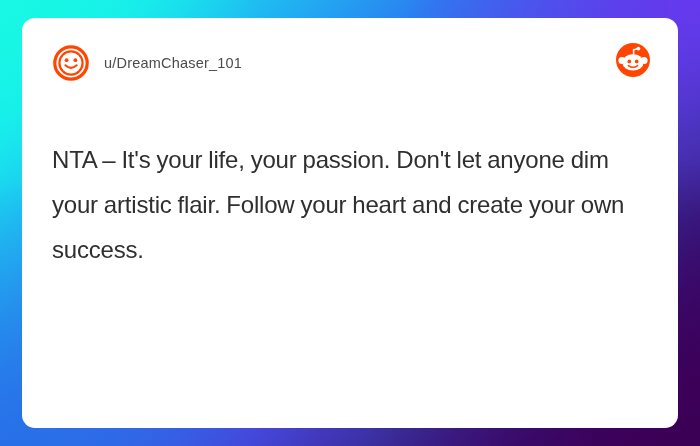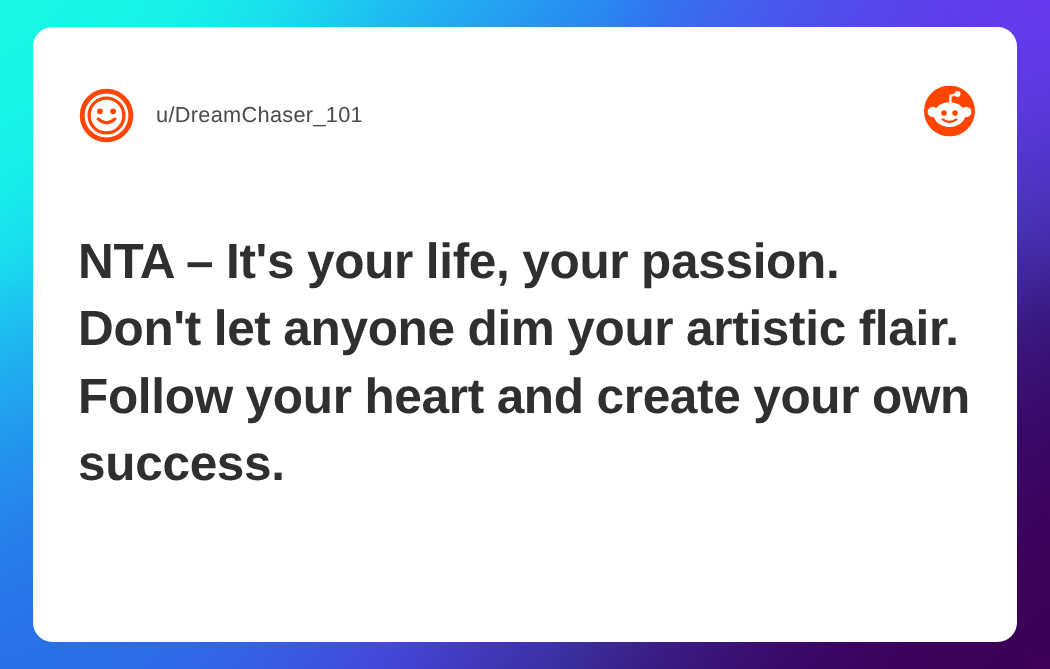--- a/index.html
+++ b/index.html
@@ -59,21 +59,21 @@
   }
 
   .card {
     position: absolute;
     left: 22px;
     top: 18px;
     width: 656px;
     height: 410px;
     background: #ffffff;
     border-radius: 13px;
-    padding: 38px 30px 0 30px;
+    padding: 24px 30px 0 30px;
     z-index: 5;
   }
 
   .card-header {
     display: flex;
     align-items: center;
     height: 42px;
     position: relative;
   }
 
@@ -96,27 +96,26 @@
     position: absolute;
     right: -2px;
     top: 1px;
     width: 34px;
     height: 34px;
     display: block;
   }
 
   .comment-body {
     margin-top: 53px;
-    font-size: 33px;
+    font-size: 24px;
     line-height: 45px;
     color: #2f2f2f;
     letter-spacing: -0.2px;
     word-spacing: -0.5px;
     max-width: 600px;
-    font-weight: bold;
   }
 </style>
 </head>
 <body>
 
 <div class="bg-tint-tl"></div>
 <div class="bg-tint-tr"></div>
 <div class="bg-tint-bl"></div>
 <div class="bg-tint-br"></div>
 

